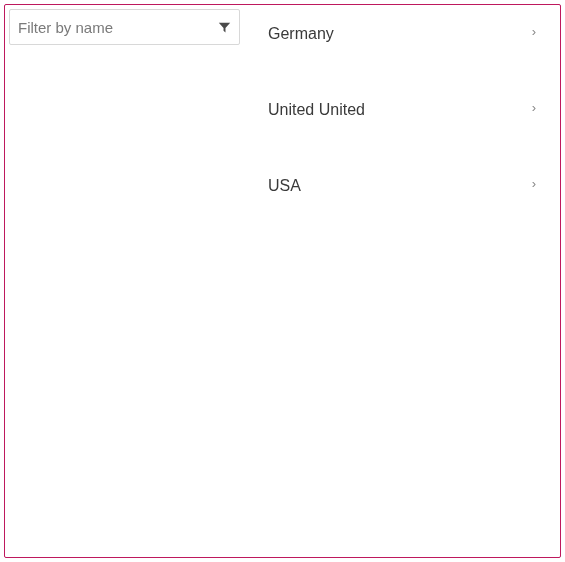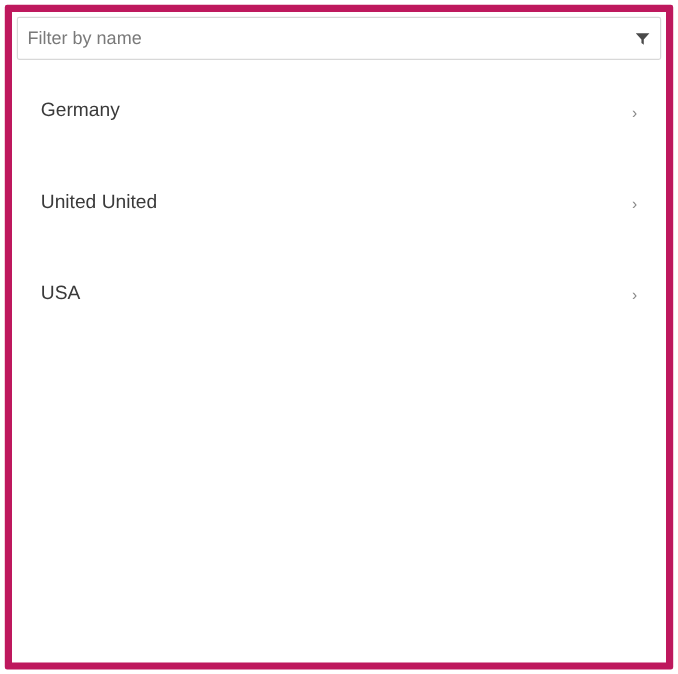--- a/index.html
+++ b/index.html
@@ -10,25 +10,25 @@
     body {
       font-family: Arial, Helvetica, sans-serif;
       background: #ffffff;
       width: 565px;
       height: 562px;
       padding: 4px;
     }
     .container {
       width: 100%;
       height: 100%;
-      border: 6px solid #be185d;
+      border: 1px solid #be185d;
       border-radius: 2px;
       background: #ffffff;
       display: flex;
-      flex-direction: column;
+      flex-direction: row;
     }
     .filter-bar {
       display: flex;
       align-items: center;
       border: 1px solid #d8d8d8;
       border-radius: 2px;
       margin: 4px;
       height: 36px;
       padding: 0 8px 0 8px;
       background: #ffffff;
@@ -54,21 +54,21 @@
       color: #5a5a5a;
       cursor: pointer;
     }
     .list {
       flex: 1;
       overflow-y: auto;
       padding: 20px 0 0 0;
     }
     .list-item {
       display: flex;
-      align-items: center;
+      align-items: flex-start;
       justify-content: space-between;
       padding: 0 24px 0 24px;
       height: 38px;
       margin-bottom: 38px;
       cursor: pointer;
     }
     .list-item-label {
       font-size: 16px;
       color: #3a3a3a;
     }

